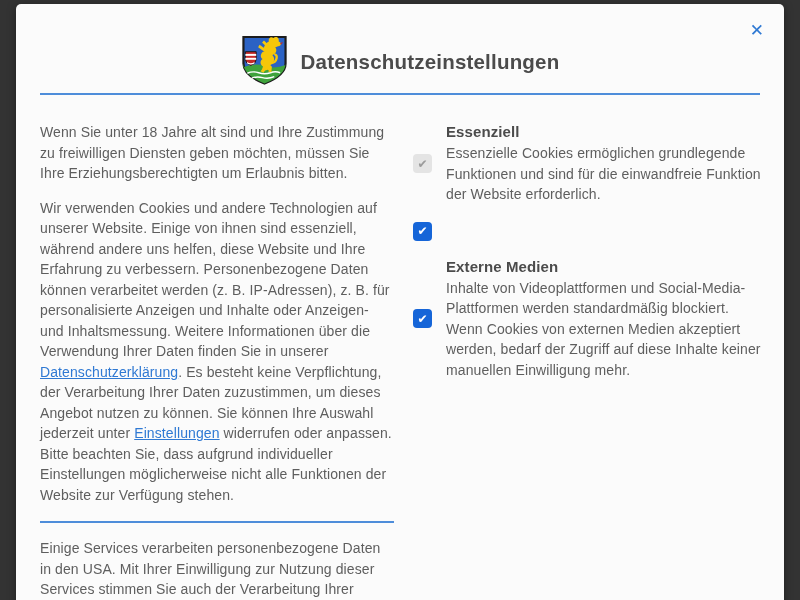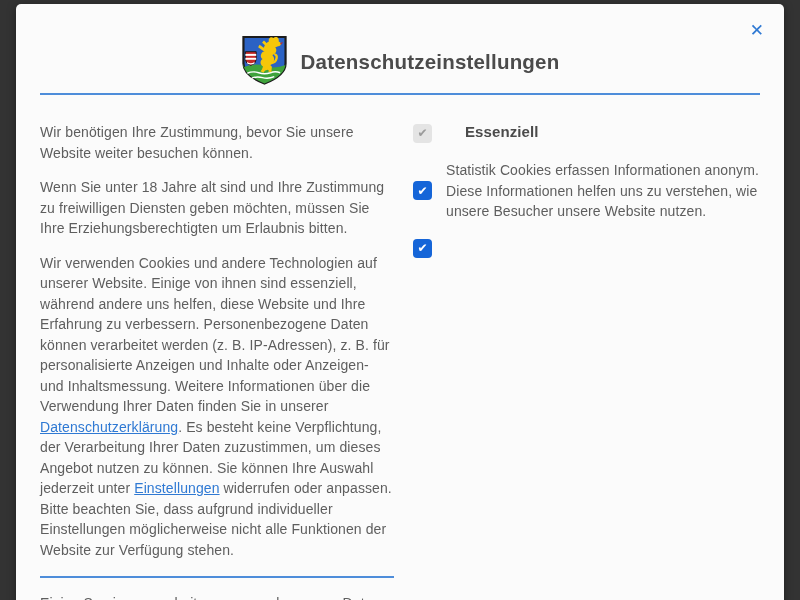--- a/index.html
+++ b/index.html
@@ -55,21 +55,20 @@
   }
   .checkbox.blue { background:var(--checkbox_blue, #1565d8); }
   .checkbox.blue .check { color:#ffffff; }
   .checkbox.gray { background:#e4e4e4; cursor:default; }
   .checkbox.gray .check { color:#9b9b9b; }
   .check { font-size:12px; font-weight:bold; line-height:1;
            font-family:"DejaVu Sans", sans-serif; }
   .cat-text h2 {
     font-size:15px; font-weight:bold; color:#4b4b4b; margin-bottom:3px;
     letter-spacing:0.1px;
-    margin-left:19px;
   }
   .cat-text p {
     font-size:14px; line-height:20.5px; color:#5e5e5e; letter-spacing:0.1px;
     max-width:330px;
   }
 </style>
 </head>
 <body>
 
 <div class="modal">
@@ -108,50 +107,51 @@
       </svg>
     </span>
     <h1 class="dialog-title">Datenschutzeinstellungen</h1>
   </div>
 
   <div class="header-rule"></div>
 
   <div class="content">
 
     <div class="left-col">
-      <p>Wir benötigen Ihre Zustimmung, bevor Sie unsere Website weiter besuchen können.</p>
       <p>Wenn Sie unter 18 Jahre alt sind und Ihre Zustimmung zu freiwilligen Diensten geben möchten, müssen Sie Ihre Erziehungsberechtigten um Erlaubnis bitten.</p>
       <p><span>Wir verwenden Cookies und andere Technologien auf unserer Website. Einige von ihnen sind essenziell, während andere uns helfen, diese Website und Ihre Erfahrung zu verbessern. Personenbezogene Daten können verarbeitet werden (z. B. IP-Adressen), z. B. für personalisierte Anzeigen und Inhalte oder Anzeigen- und Inhaltsmessung. Weitere Informationen über die Verwendung Ihrer Daten finden Sie in unserer </span><a href="#" class="inline-link">Datenschutzerklärung</a><span>. Es besteht keine Verpflichtung, der Verarbeitung Ihrer Daten zuzustimmen, um dieses Angebot nutzen zu können. Sie können Ihre Auswahl jederzeit unter </span><a href="#" class="inline-link">Einstellungen</a><span> widerrufen oder anpassen. Bitte beachten Sie, dass aufgrund individueller Einstellungen möglicherweise nicht alle Funktionen der Website zur Verfügung stehen.</span></p>
       <div class="col-rule"></div>
       <p>Einige Services verarbeiten personenbezogene Daten in den USA. Mit Ihrer Einwilligung zur Nutzung dieser Services stimmen Sie auch der Verarbeitung Ihrer Daten in den USA</p>
     </div>
 
     <div class="right-col">
 
       <div class="category">
         <span class="checkbox gray" role="checkbox" aria-checked="true" aria-disabled="true">
           <span class="check">✔</span>
         </span>
         <div class="cat-text">
           <h2>Essenziell</h2>
-        </div>
-      </div>
-
-      <div class="category">
-        <span class="checkbox blue" role="checkbox" aria-checked="true">
-          <span class="check">✔</span>
-        </span>
-        <div class="cat-text">
-          <p>Statistik Cookies erfassen Informationen anonym. Diese Informationen helfen uns zu verstehen, wie unsere Besucher unsere Website nutzen.</p>
+          <p>Essenzielle Cookies ermöglichen grundlegende Funktionen und sind für die einwandfreie Funktion der Website erforderlich.</p>
         </div>
       </div>
 
       <div class="category">
         <span class="checkbox blue" role="checkbox" aria-checked="true">
           <span class="check">✔</span>
         </span>
         <div class="cat-text">
         </div>
       </div>
 
+      <div class="category">
+        <span class="checkbox blue" role="checkbox" aria-checked="true">
+          <span class="check">✔</span>
+        </span>
+        <div class="cat-text">
+          <h2>Externe Medien</h2>
+          <p>Inhalte von Videoplattformen und Social-Media-Plattformen werden standardmäßig blockiert. Wenn Cookies von externen Medien akzeptiert werden, bedarf der Zugriff auf diese Inhalte keiner manuellen Einwilligung mehr.</p>
+        </div>
+      </div>
+
     </div>
   </div>
 </div>
 
 </body></html>

